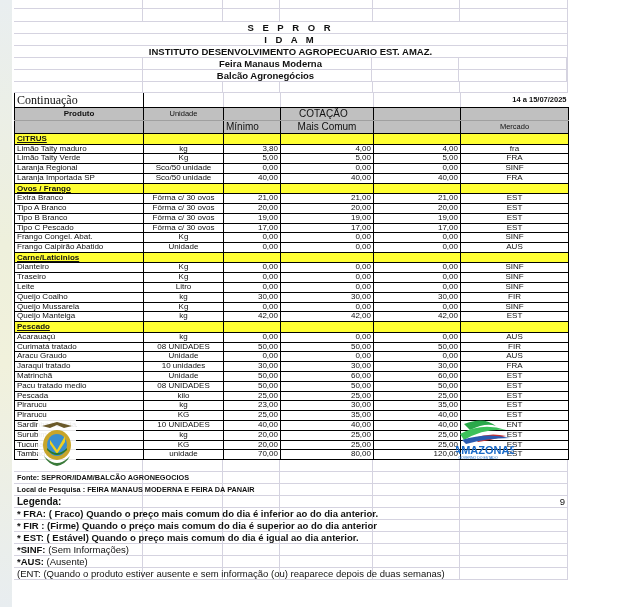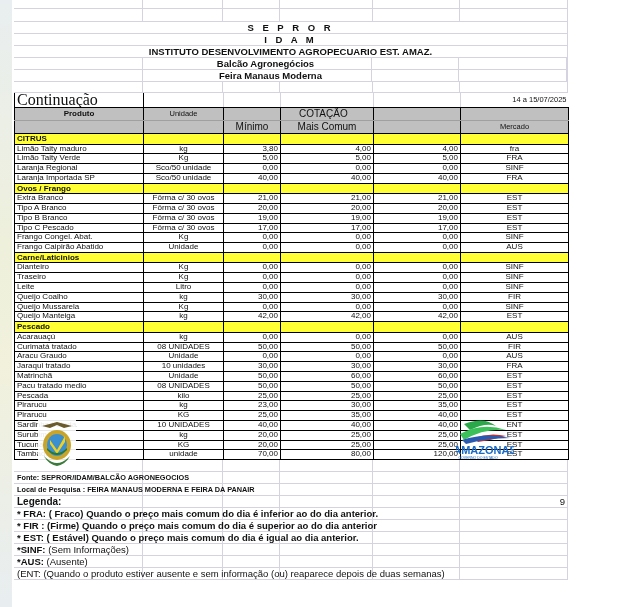--- a/index.html
+++ b/index.html
@@ -39,30 +39,30 @@
     border-collapse: collapse; width: 554px; table-layout: fixed;
     font-size: 8px; color: #111;
   }
   table.quotes td {
     border: 1px solid #000; padding: 0 2px; height: 8.8px; line-height: 8.8px;
     white-space: nowrap; overflow: hidden; box-sizing: border-box;
   }
   table.quotes td.num { text-align: right; }
   table.quotes td.ctr { text-align: center; }
   tr.cont td { border: none; border-bottom: 1px solid #000; height: 14px; line-height: 14px; }
-  tr.cont td.cont-label { font-family: "Liberation Serif", serif; font-size: 16px; border-left: 1px solid #000; border-right: 1px solid #000; }
-  tr.cont td.date { font-weight: normal; font-size: 7.5px; text-align: right; border-right: none; }
+  tr.cont td.cont-label { font-family: "Liberation Serif", serif; font-size: 12px; border-left: 1px solid #000; border-right: 1px solid #000; }
+  tr.cont td.date { font-weight: bold; font-size: 7.5px; text-align: right; border-right: none; }
   tr.cont td.gr { border-right: 1px solid #d5d3e0; }
   tr.hdr td { background: #c0c0c0; border: 1px solid #000; border-top: none; border-bottom: none; height: 12px; line-height: 12px; }
   tr.hdr1 td { border-bottom: 1px solid #a0a0a0; }
   tr.hdr td.h-bold { font-weight: bold; text-align: center; font-size: 8px; }
   tr.hdr td.h-small { text-align: center; font-size: 7.5px; }
   tr.hdr td.h-big { font-size: 10px; text-align: center; }
   tr.hdr td.h-big-left { font-size: 10px; text-align: left; padding-left: 18px; }
-  tr.cat td { background: #ffff33; font-weight: bold; height: 9.5px; line-height: 9.5px; }
+  tr.cat td { background: #ffff33; font-weight: bold; height: 9.5px; line-height: 9.5px; text-decoration: underline; }
   .foot-row {
     display: flex; height: 12px; border-bottom: 1px solid #d5d3e0; align-items: center;
     font-size: 7.3px; font-weight: bold; color: #111; position: relative; box-sizing: border-box;
   }
   .foot-row .txt { position: absolute; left: 3px; top: 0; line-height: 12px; z-index: 1; white-space: nowrap; }
   .foot-row .bgcols { position: absolute; inset: 0; display: flex; }
   .foot-row .bgcols div { border-right: 1px solid #d5d3e0; box-sizing: border-box; height: 100%; }
   .foot-row.big { font-size: 10px; }
   .foot-row.big .txt { line-height: 12px; }
   .foot-row.norm { font-weight: normal; font-size: 9.5px; }
@@ -108,30 +108,30 @@
   <div class="title-row">
     <span class="t">INSTITUTO DESENVOLVIMENTO AGROPECUARIO EST. AMAZ.</span>
   </div>
   <div class="title-row">
     <div class="bgcols">
         <div class="c1"></div>
         <div style="width:230px"></div>
         <div class="c5"></div>
         <div class="c6"></div>
       </div>
-    <span class="t" style="margin-left:-50px">Balcão Agronegócios</span>
+    <span class="t" style="margin-left:-40px">Feira Manaus Moderna</span>
   </div>
   <div class="title-row">
     <div class="bgcols">
         <div class="c1"></div>
         <div style="width:230px"></div>
         <div class="c5"></div>
         <div class="c6"></div>
       </div>
-    <span class="t" style="margin-left:-40px">Feira Manaus Moderna</span>
+    <span class="t" style="margin-left:-50px">Balcão Agronegócios</span>
   </div>
   <div class="grid-line-row" style="height:10px">
     <div class="gc c1"></div>
       <div class="gc c2"></div>
       <div class="gc c3"></div>
       <div class="gc c4"></div>
       <div class="gc c5"></div>
       <div class="gc c6"></div>
   </div>
 
@@ -157,21 +157,21 @@
         <td class="h-bold">Produto</td>
         <td class="h-small">Unidade</td>
         <td></td>
         <td class="h-big-left">COTAÇÃO</td>
         <td></td>
         <td></td>
       </tr>
       <tr class="hdr">
         <td></td>
         <td></td>
-        <td class="h-big" style="text-align:center">Mínimo</td>
+        <td class="h-big" style="text-align:left">Mínimo</td>
         <td class="h-big">Mais Comum</td>
         <td></td>
         <td class="h-small">Mercado</td>
       </tr>
     </tbody>
     <tbody id="body-rows">
         <tr class="cat">
           <td>CITRUS</td>
           <td></td>
           <td></td>

